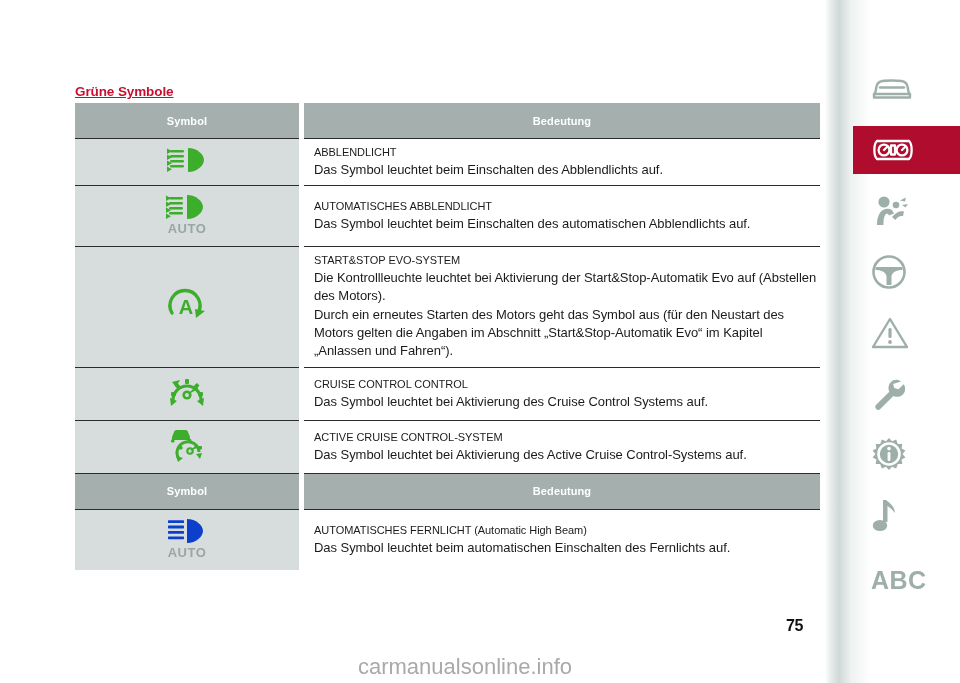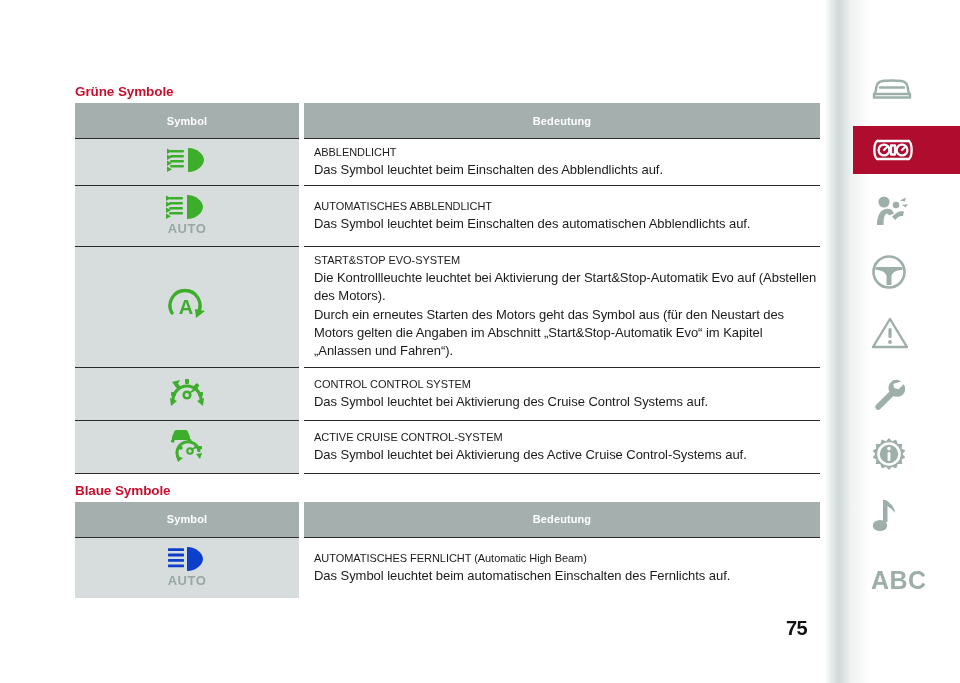--- a/index.html
+++ b/index.html
@@ -28,20 +28,21 @@
     width: 745px;
   }
 
   
   .section-heading {
     color: #C8102E;
     font-size: 13.5px;
     font-weight: bold;
     letter-spacing: -0.1px;
     margin-bottom: 4px;
+    text-decoration: underline;
   }
   .section-heading.second { margin-top: 9px; }
 
   
   .sym-table {
     width: 100%;
     border-collapse: separate;
     border-spacing: 0;
   }
 
@@ -126,21 +127,21 @@
     font-weight: bold;
     letter-spacing: 0.5px;
     font-family: "Liberation Sans", sans-serif;
   }
 
   
   #page-number {
     position: absolute;
     left: 786px;
     top: 617px;
-    font-size: 20px;
+    font-size: 16px;
     font-weight: bold;
     color: #111111;
     letter-spacing: -0.5px;
   }
 
   
   #watermark {
     position: absolute;
     left: 0; right: 0;
     bottom: 3px;
@@ -261,21 +262,21 @@
                 <polygon points="20,21 29,12 31,15"></polygon>
               </g>
               <polygon points="3,24 10,27 4,32" fill="#3DAE2B"></polygon>
               <polygon points="37,24 30,27 36,32" fill="#3DAE2B"></polygon>
               <polygon points="5,8 13,6 9,13" fill="#3DAE2B"></polygon>
             </svg>
           </span>
         </td>
         <td class="cell-gap"></td>
         <td class="cell-meaning">
-          <div class="row-title">CONTROL CONTROL SYSTEM</div>
+          <div class="row-title">CRUISE CONTROL CONTROL</div>
           <div class="row-desc">Das Symbol leuchtet bei Aktivierung des Cruise Control Systems auf.</div>
         </td>
       </tr>
 
       <tr class="last-row">
         <td class="cell-symbol">
           <span class="icon-wrap">
             <svg width="42" height="36" viewBox="0 0 42 36">
               <g fill="#3DAE2B">
                 <path d="M6 10 L8 5 C8.5 3.6 9.5 3 11 3 L19 3 C20.5 3 21.5 3.6 22 5 L24 10 L24 13 L6 13 Z"></path>
@@ -300,21 +301,20 @@
         </td>
         <td class="cell-gap"></td>
         <td class="cell-meaning">
           <div class="row-title">ACTIVE CRUISE CONTROL-SYSTEM</div>
           <div class="row-desc">Das Symbol leuchtet bei Aktivierung des Active Cruise Control-Systems auf.</div>
         </td>
       </tr>
     </tbody>
       </table>
 
-    <div class="section-heading second">Blaue Symbole</div>
 
     <table class="sym-table">
       <tbody>
           <tr class="thead-row">
         <td class="th-symbol">Symbol</td>
         <td class="th-gap"></td>
         <td class="th-meaning">Bedeutung</td>
       </tr>
 
       <tr>
@@ -443,14 +443,15 @@
         </svg>
       </span>
     </div>
 
     <div class="rail-item" style="top:556px;">
       <span class="rail-abc">ABC</span>
     </div>
 
   </div>
 
+  <div id="watermark">carmanualsonline.info</div>
 
 </div>
 
 </body></html>

